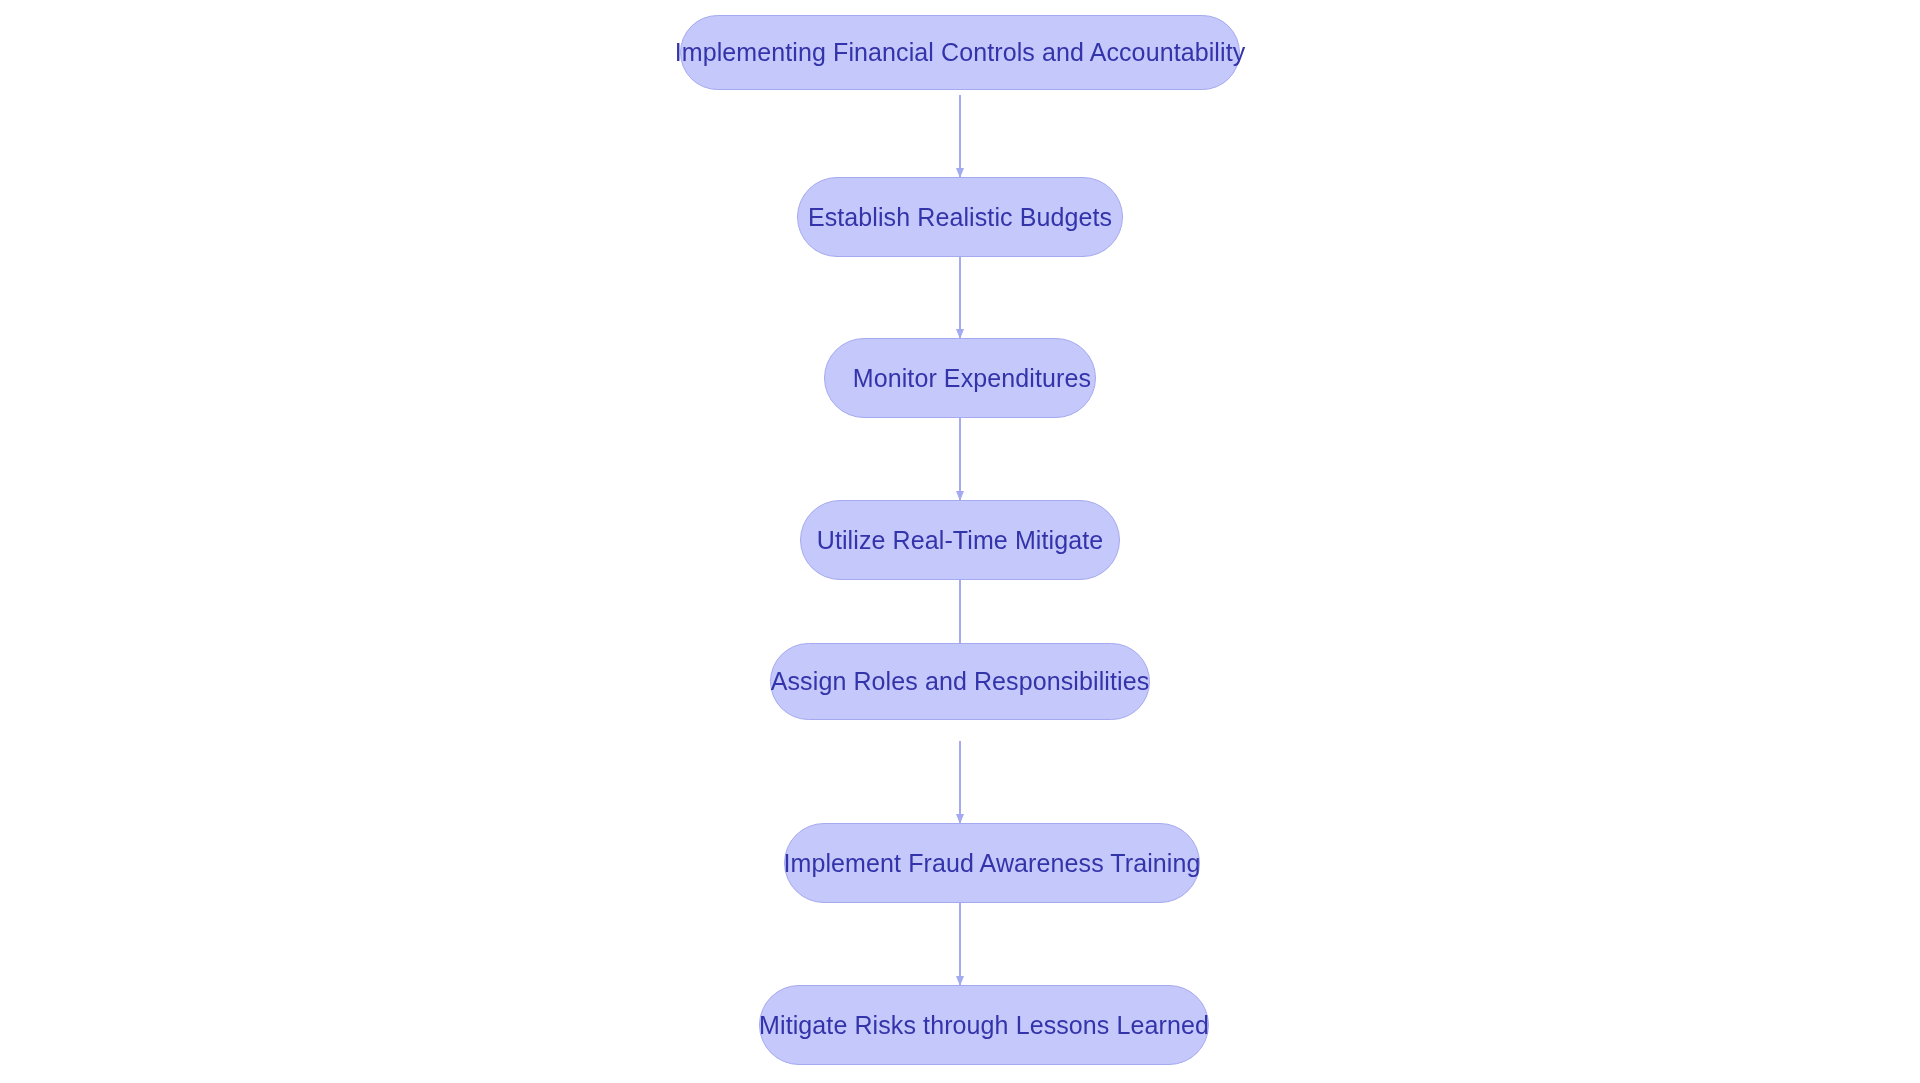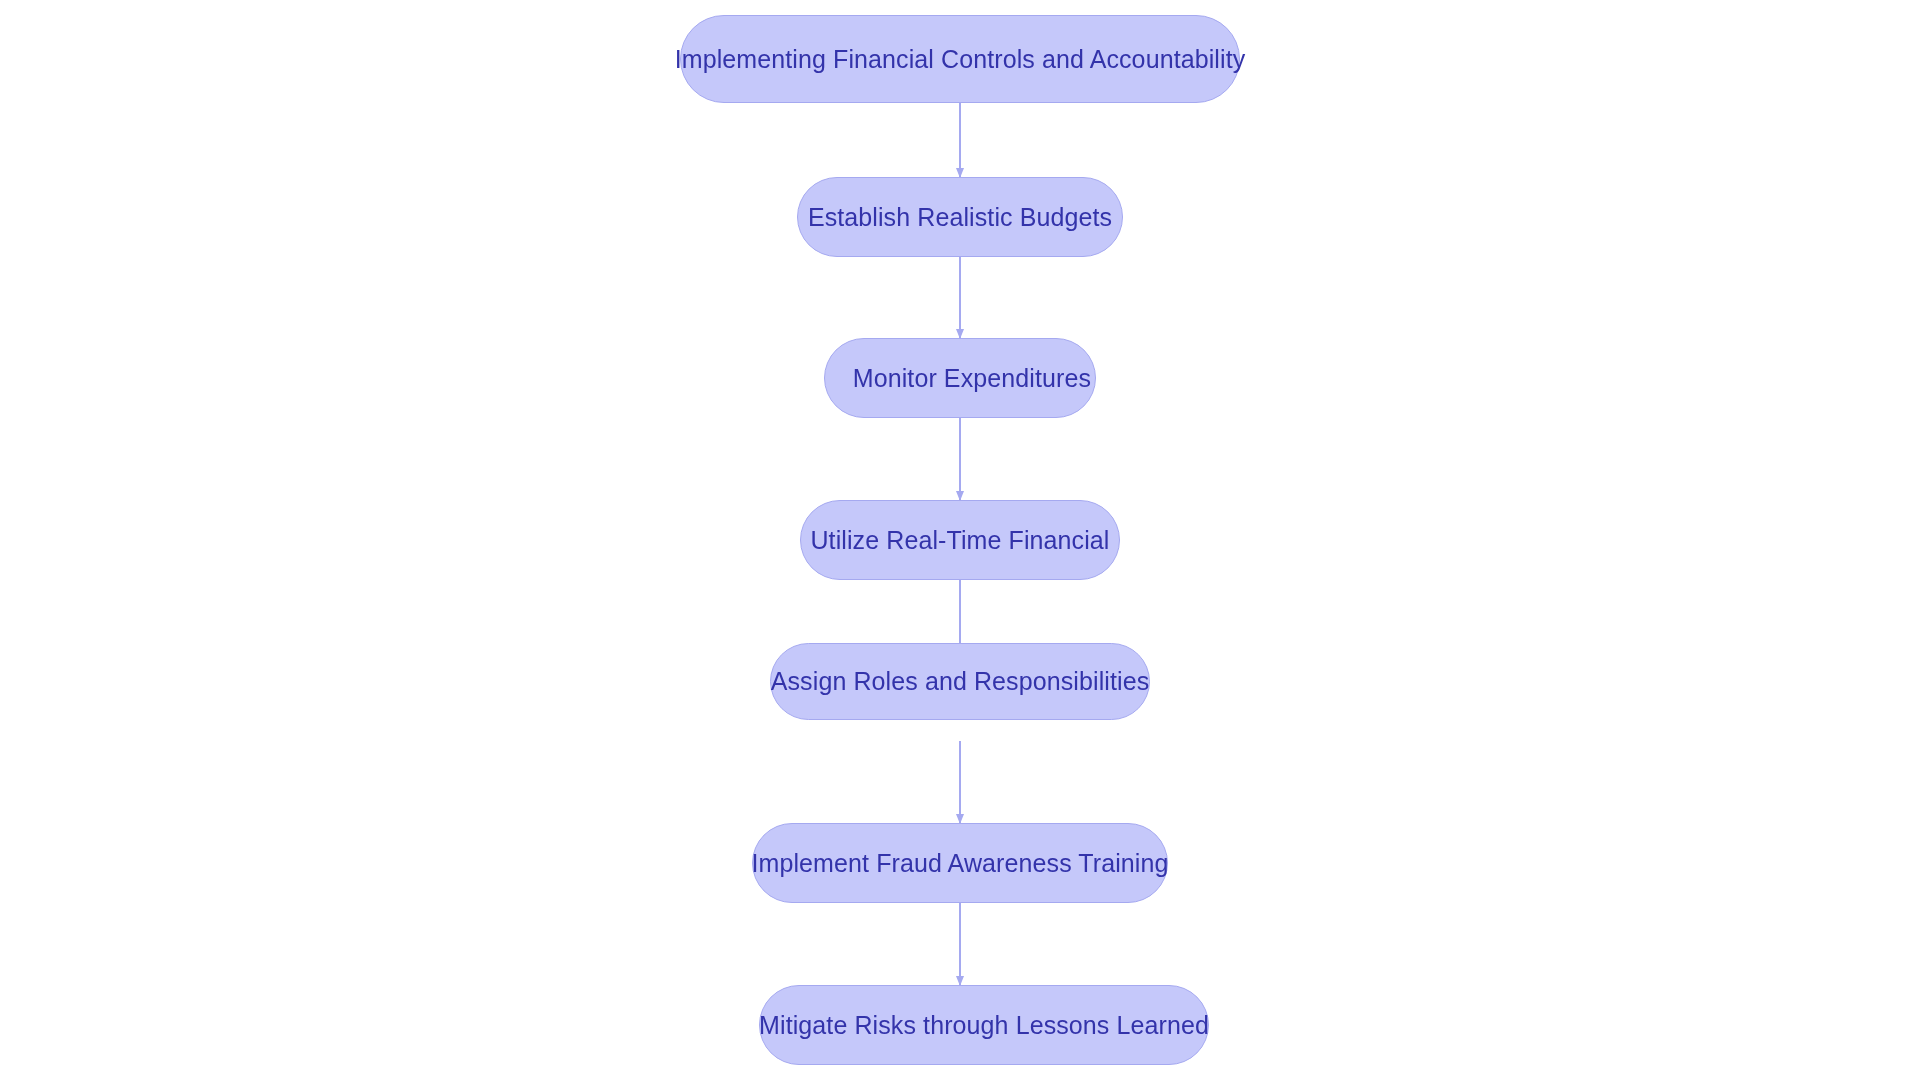--- a/index.html
+++ b/index.html
@@ -70,36 +70,36 @@
         <line x1="960" y1="95" x2="960" y2="177" stroke="#a5a9f0" stroke-width="2" marker-end="url(#arrowhead)"></line>
         <line x1="960" y1="257" x2="960" y2="338" stroke="#a5a9f0" stroke-width="2" marker-end="url(#arrowhead)"></line>
         <line x1="960" y1="418" x2="960" y2="500" stroke="#a5a9f0" stroke-width="2" marker-end="url(#arrowhead)"></line>
         <line x1="960" y1="580" x2="960" y2="661" stroke="#a5a9f0" stroke-width="2" marker-end="url(#arrowhead)"></line>
         <line x1="960" y1="741" x2="960" y2="823" stroke="#a5a9f0" stroke-width="2" marker-end="url(#arrowhead)"></line>
         <line x1="960" y1="903" x2="960" y2="985" stroke="#a5a9f0" stroke-width="2" marker-end="url(#arrowhead)"></line>
       </g>
   </svg>
 
   <div id="node-layer">
-      <div class="node" style="left: 960px; top: 15px; width: 560px; height: 88px;">
+      <div class="node" style="left: 960px; top: 15px; width: 560px; height: 75px;">
         <span class="node-label">Implementing Financial Controls and Accountability</span>
       </div>
       <div class="node" style="left: 960px; top: 177px; width: 326px; height: 80px;">
         <span class="node-label">Establish Realistic Budgets</span>
       </div>
       <div class="node" style="left: 960px; top: 338px; width: 272px; height: 80px; justify-content: flex-end;">
         <span class="node-label">Monitor Expenditures</span>
       </div>
       <div class="node" style="left: 960px; top: 500px; width: 320px; height: 80px;">
-        <span class="node-label">Utilize Real-Time Financial</span>
+        <span class="node-label">Utilize Real-Time Mitigate</span>
       </div>
       <div class="node" style="left: 960px; top: 643px; width: 380px; height: 77px;">
         <span class="node-label">Assign Roles and Responsibilities</span>
       </div>
-      <div class="node" style="left: 960px; top: 823px; width: 416px; height: 80px;">
+      <div class="node" style="left: 992px; top: 823px; width: 416px; height: 80px;">
         <span class="node-label">Implement Fraud Awareness Training</span>
       </div>
       <div class="node" style="left: 984px; top: 985px; width: 450px; height: 80px;">
         <span class="node-label">Mitigate Risks through Lessons Learned</span>
       </div>
     </div>
 
 </div>
 
 </body></html>

